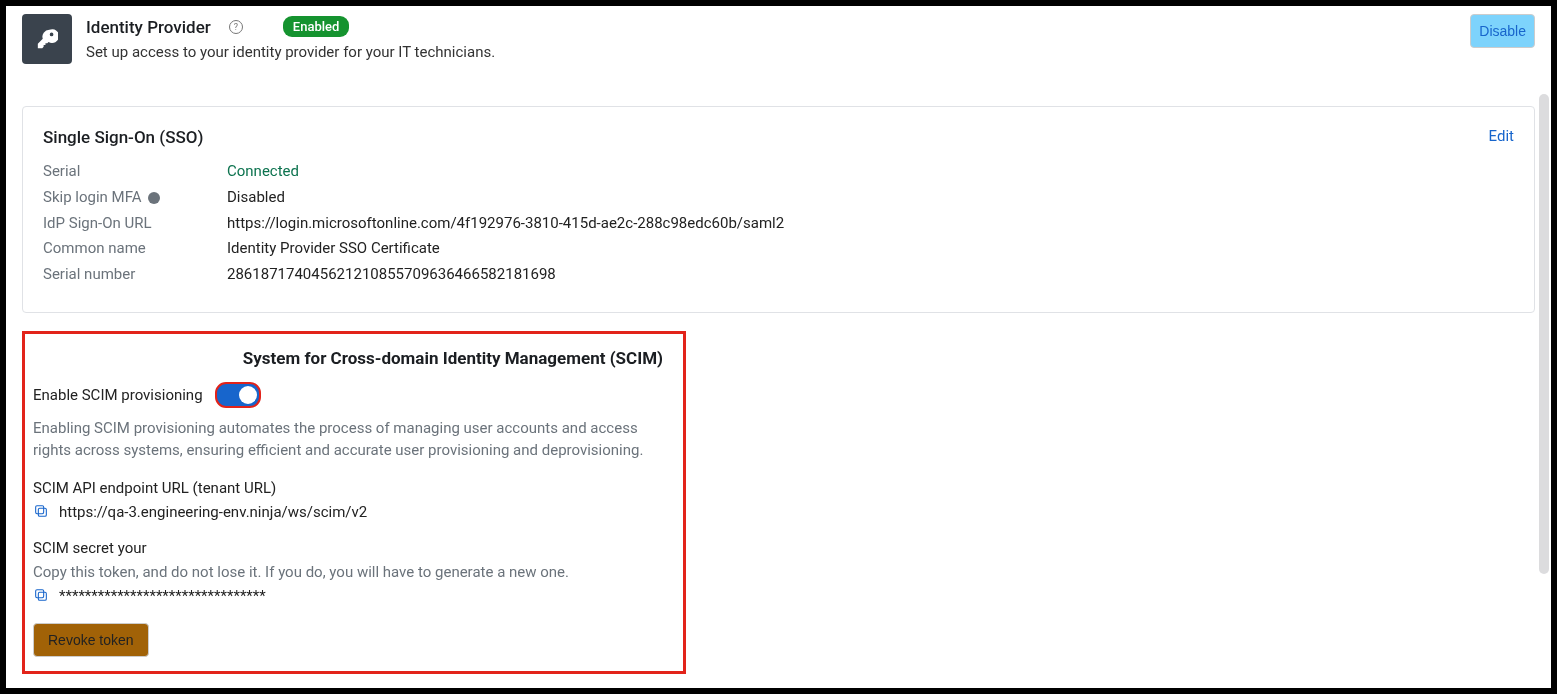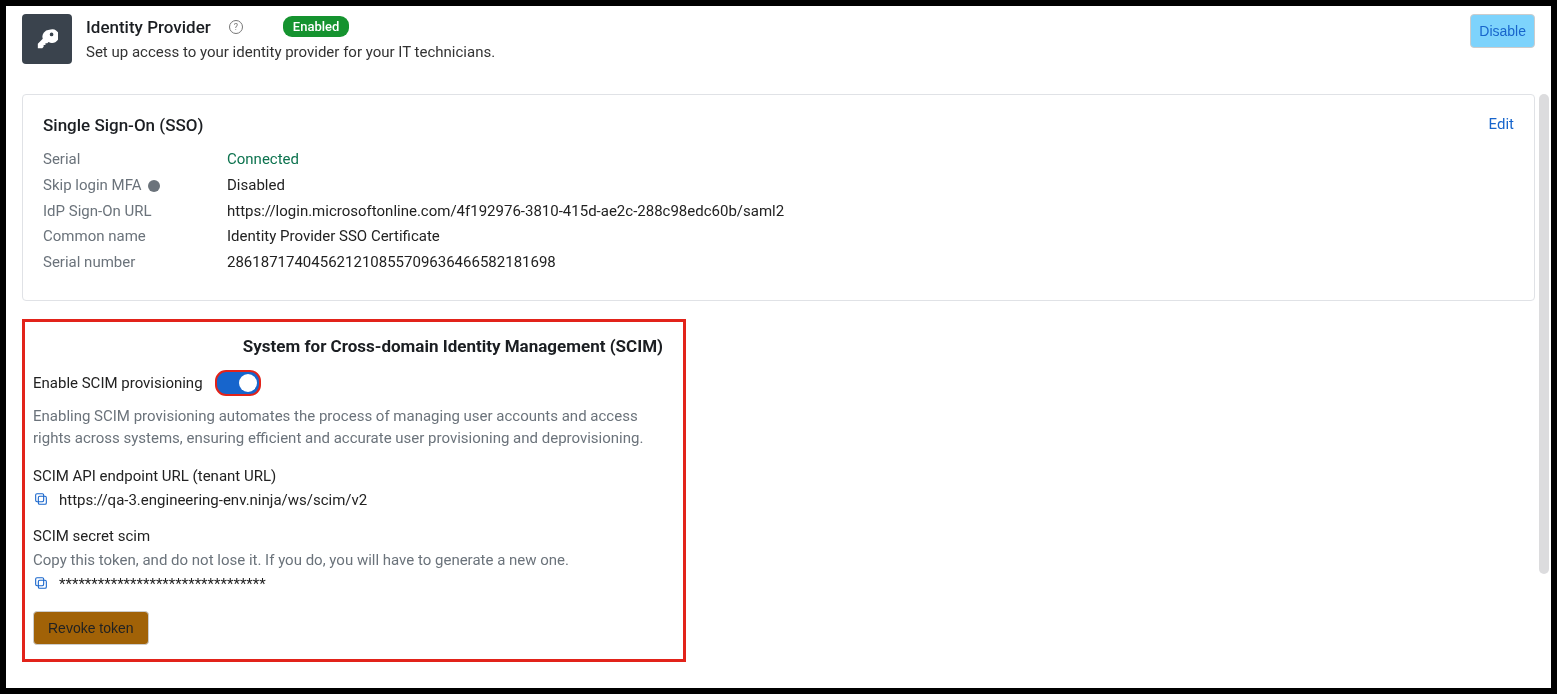--- a/index.html
+++ b/index.html
@@ -92,21 +92,21 @@
       font-size: 14px;
       color: #1765cc;
       cursor: pointer;
       margin-left: auto;
       flex-shrink: 0;
     }
     .card {
       border: 1px solid #e0e2e6;
       border-radius: 4px;
       padding: 20px 20px 22px 20px;
-      margin-top: 20px;
+      margin-top: 32px;
       font-size: 15px;
       position: relative;
     }
     .card-title {
       font-size: 17px;
       font-weight: 500;
       color: #1b1e22;
       margin-bottom: 14px;
     }
     .edit-link {
@@ -301,21 +301,21 @@
     <div class="copy-line">
       <span class="copy-icon">
         <svg viewBox="0 0 24 24">
             <rect x="8" y="8" width="12" height="12" rx="2"></rect>
             <rect x="4" y="4" width="12" height="12" rx="2"></rect>
           </svg>
       </span>
       <span>https://qa-3.engineering-env.ninja/ws/scim/v2</span>
     </div>
 
-    <div class="field-label">SCIM secret scim</div>
+    <div class="field-label">SCIM secret your</div>
     <div class="field-help">Copy this token, and do not lose it. If you do, you will have to generate a new one.</div>
     <div class="copy-line">
       <span class="copy-icon">
         <svg viewBox="0 0 24 24">
             <rect x="8" y="8" width="12" height="12" rx="2"></rect>
             <rect x="4" y="4" width="12" height="12" rx="2"></rect>
           </svg>
       </span>
       <span>********************************</span>
     </div>

